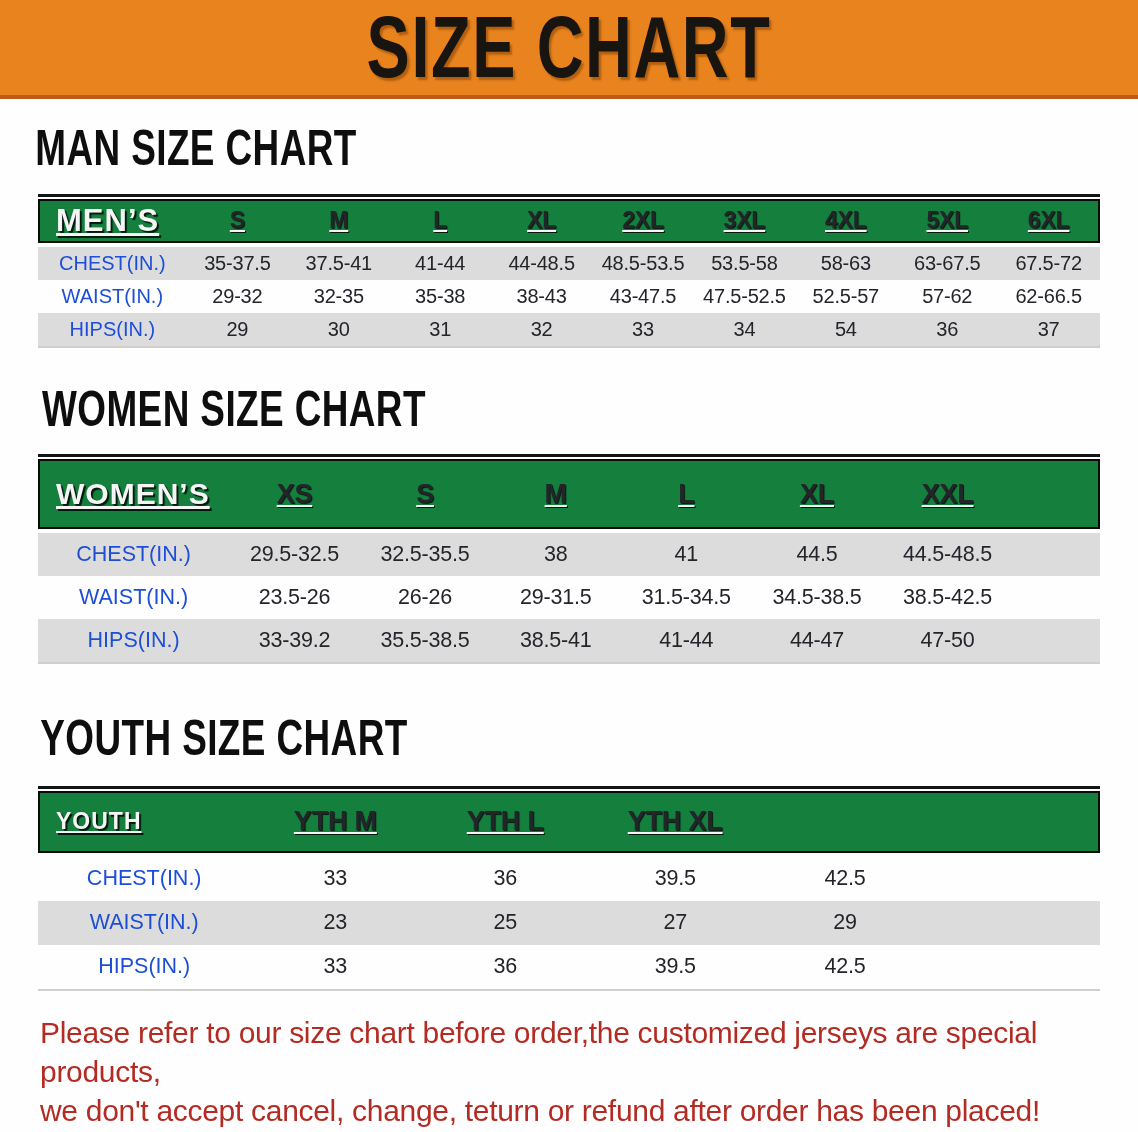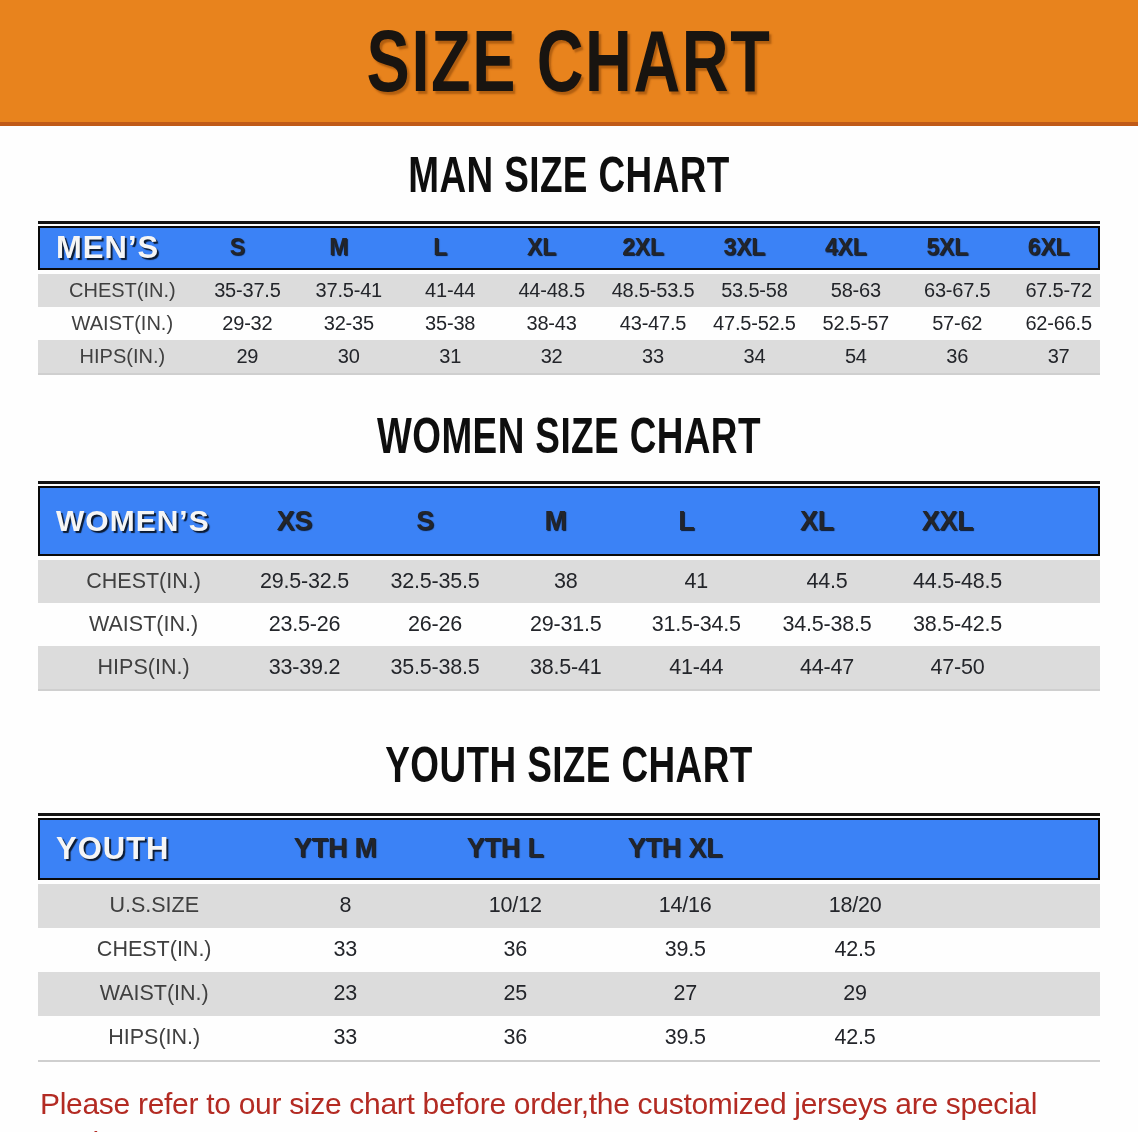--- a/index.html
+++ b/index.html
@@ -6,86 +6,87 @@
   html, body { background: #ffffff; }
   body {
     width: 1138px; height: 1132px;
     font-family: "Liberation Sans", "DejaVu Sans", sans-serif;
     overflow: hidden;
   }
   .page { width: 1138px; height: 1132px; background: #fefefe; }
 
   
   .banner {
-    height: 126px;
+    height: 99px;
     background: #e8831d;
     border-bottom: 4px solid #c05a17;
     display: flex; align-items: center; justify-content: center;
   }
   .banner-text {
     display: inline-block;
     font-size: 81px; font-weight: 800; color: #181410;
     letter-spacing: 2px; line-height: 1;
     transform: scaleX(0.80) scaleY(1.08);
     text-shadow: 3px 3px 2px rgba(110, 50, 0, 0.45);
     white-space: nowrap;
   }
 
   
-  .section-heading { text-align: center; line-height: 1.1; }
+  .section-heading { line-height: 1.1; }
   .section-heading .cond {
     display: inline-block;
     font-size: 45px; font-weight: 800; color: #0e0e0e;
     transform: scaleX(0.82) scaleY(1.1);
     letter-spacing: 0.5px; white-space: nowrap;
   }
   .h-men   { margin-top: 24px; margin-bottom: 21px; }
   .h-women { margin-top: 36px; margin-bottom: 21px; }
   .h-youth { margin-top: 49px; margin-bottom: 23px; }
 
   
   .size-table {
     margin: 0 38px;
     border-top: 3px solid #141414;
     border-bottom: 2px solid #cfcfcf;
   }
   .trow { display: flex; align-items: center; width: 100%; }
   .thead {
-    background: #3b82f6; color: #f5f5f5;
+    background: #15803d; color: #f5f5f5;
     margin-top: 2px; margin-bottom: 4px;
     box-shadow: inset 0 0 0 2px #0a0a0a;
+    text-decoration: underline;
   }
   .thead .tlabel {
     font-weight: 800; letter-spacing: 1px;
     text-align: left; padding-left: 18px;
     text-shadow: 2px 2px 1px rgba(0,0,0,0.8);
   }
   .thead .tcol { font-weight: 600; text-shadow: 1px 1px 1px rgba(0,0,0,0.8); }
   .tdata.odd  { background: #dcdcdc; }
   .tdata.even { background: #fefefe; }
   .tlabel { flex: 0 0 var(--label-w); text-align: center; }
-  .tdata .tlabel { color: #404040; margin-left: 10px; }
+  .tdata .tlabel { color: #1d4ed8; }
   .tcol { flex: 0 0 var(--col-w); text-align: center; color: #23252a; letter-spacing: -0.2px; }
   .tspacer { flex: 1 1 auto; }
 
   .t-men   { --label-w: 14%;  --col-w: 9.55%; }
   .t-men   .thead { height: 44px; }
   .t-men   .thead .tlabel { font-size: 31px; }
   .t-men   .thead .tcol   { font-size: 23px; }
   .t-men   .tdata { height: 33px; font-size: 20px; }
 
   .t-women { --label-w: 18%;  --col-w: 12.3%; }
   .t-women .thead { height: 70px; }
   .t-women .thead .tlabel { font-size: 30px; }
   .t-women .thead .tcol   { font-size: 27px; }
   .t-women .tdata { height: 43px; font-size: 21.5px; }
 
   .t-youth { --label-w: 20%;  --col-w: 16%; }
   .t-youth .thead { height: 62px; }
-  .t-youth .thead .tlabel { font-size: 31px; }
+  .t-youth .thead .tlabel { font-size: 23px; }
   .t-youth .thead .tcol   { font-size: 27px; }
   .t-youth .tdata { height: 44px; font-size: 21.5px; }
 
   
   .note {
     margin: 22px 38px 0 40px;
     color: #b32b23;
     font-size: 30px; line-height: 1.3;
     letter-spacing: -0.3px;
   }
@@ -214,28 +215,20 @@
         <span class="cond">YOUTH SIZE CHART</span>
       </h2>
       <div class="size-table t-youth">
           <div class="trow thead">
             <div class="tcell tlabel">YOUTH</div>
             <div class="tcell tcol">YTH M</div>
             <div class="tcell tcol">YTH L</div>
             <div class="tcell tcol">YTH XL</div>
             <div class="tspacer"></div>
           </div>
-          <div class="trow tdata odd">
-            <div class="tcell tlabel">U.S.SIZE</div>
-            <div class="tcell tcol">8</div>
-            <div class="tcell tcol">10/12</div>
-            <div class="tcell tcol">14/16</div>
-            <div class="tcell tcol">18/20</div>
-            <div class="tspacer"></div>
-          </div>
           <div class="trow tdata even">
             <div class="tcell tlabel">CHEST(IN.)</div>
             <div class="tcell tcol">33</div>
             <div class="tcell tcol">36</div>
             <div class="tcell tcol">39.5</div>
             <div class="tcell tcol">42.5</div>
             <div class="tspacer"></div>
           </div>
           <div class="trow tdata odd">
             <div class="tcell tlabel">WAIST(IN.)</div>

